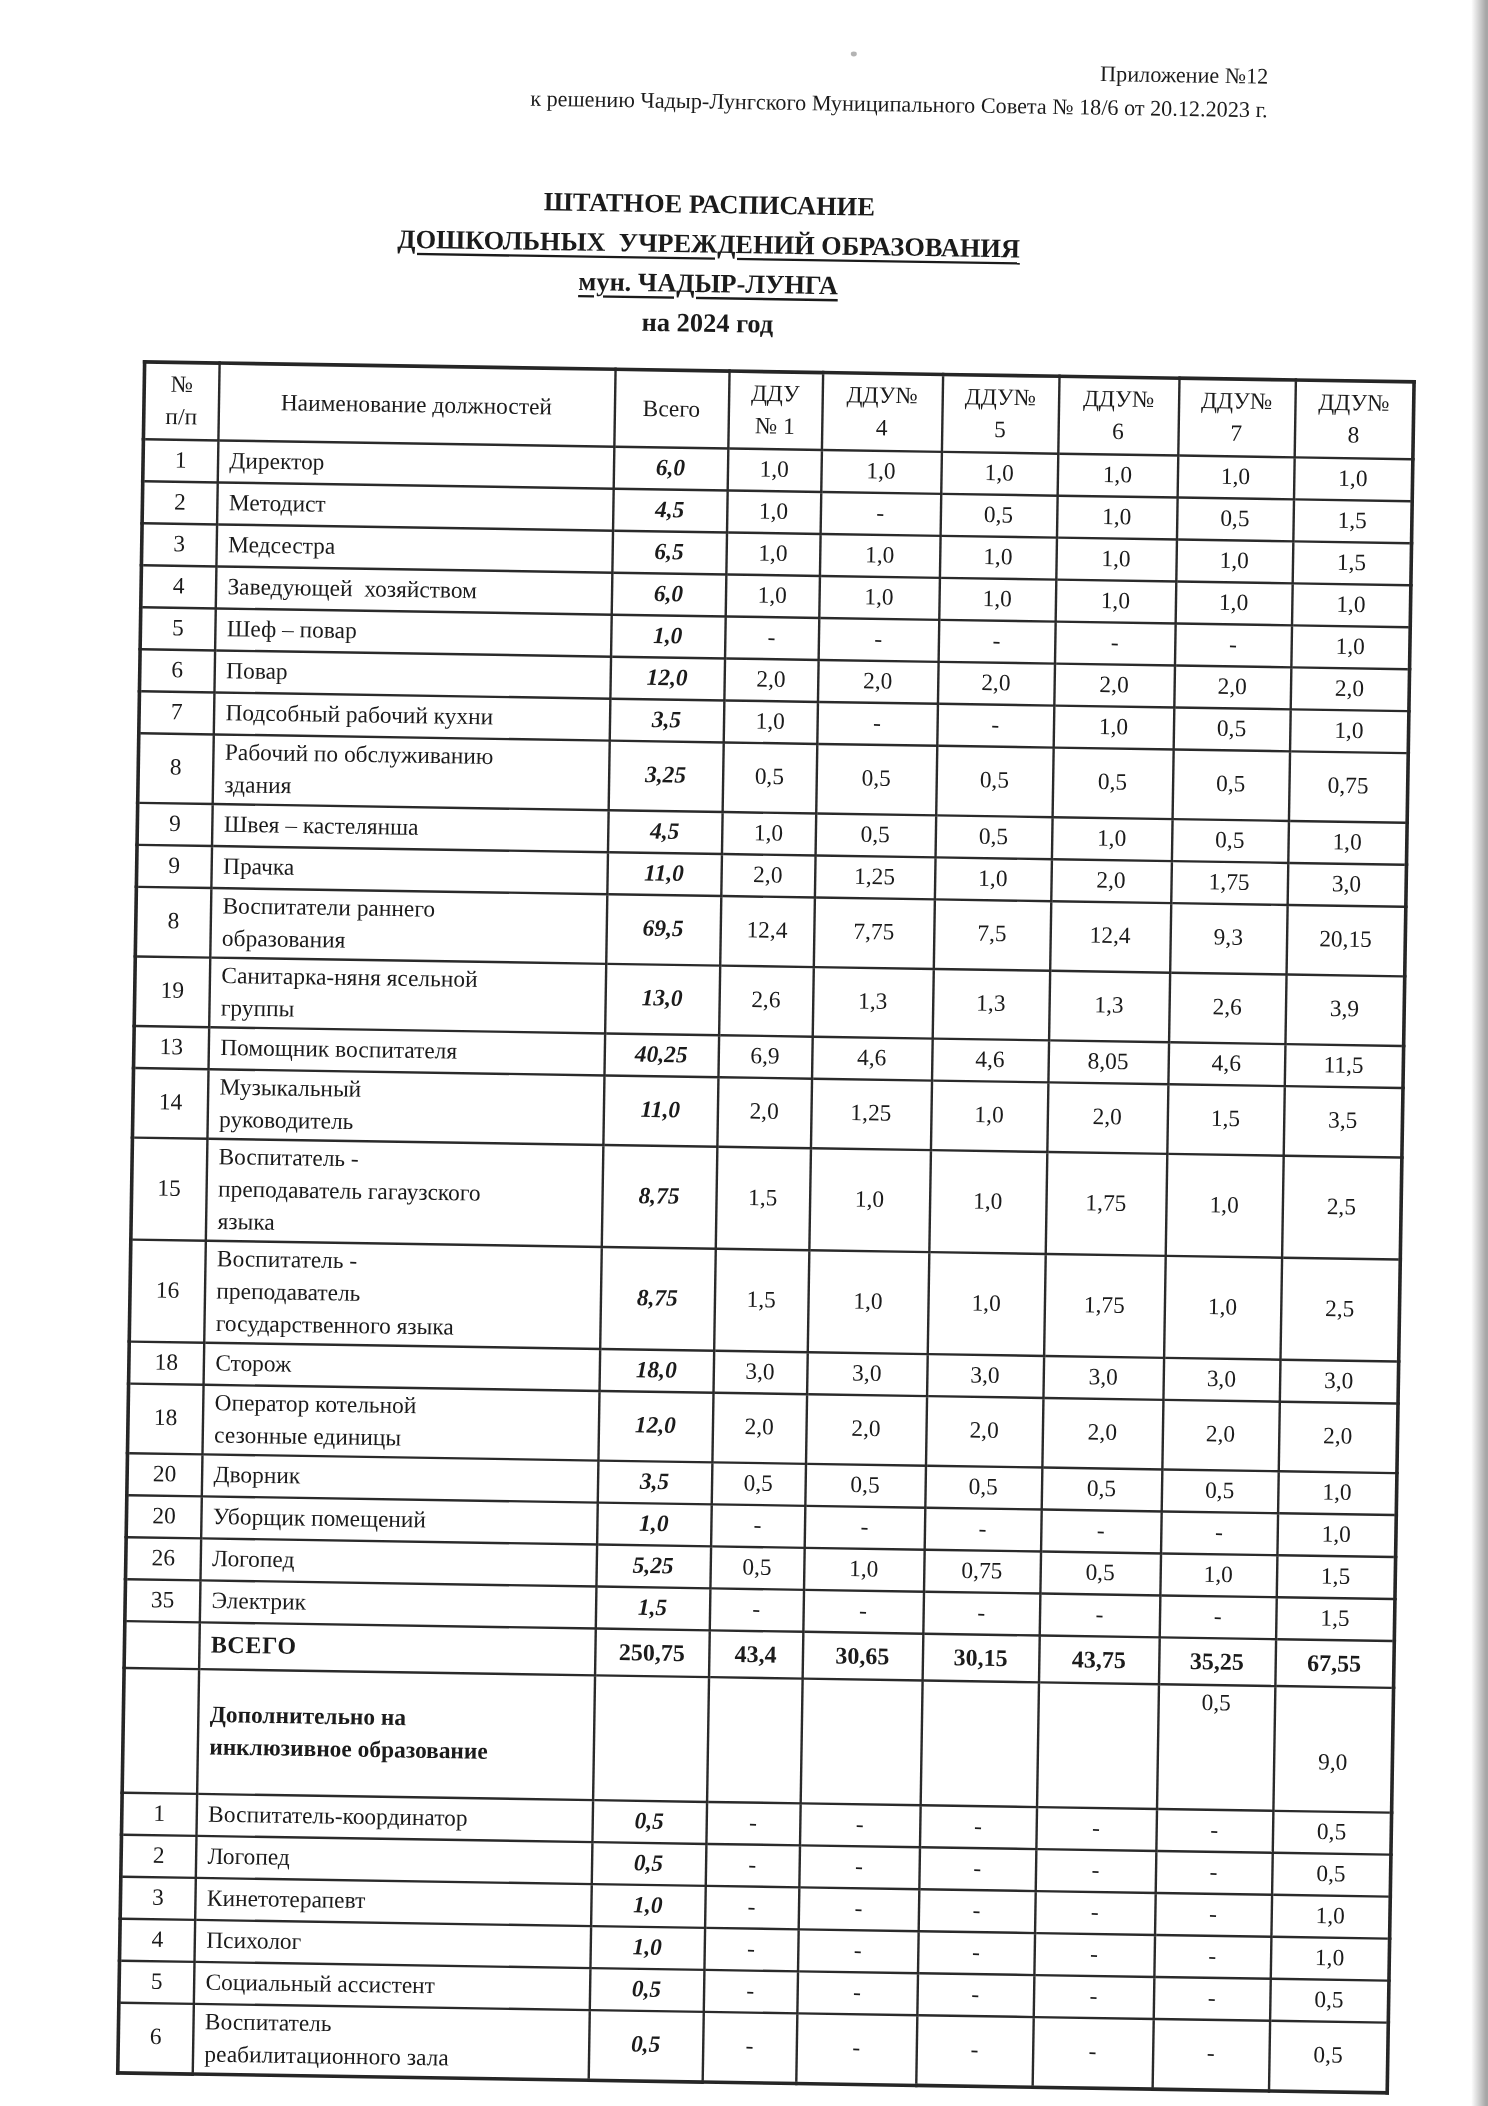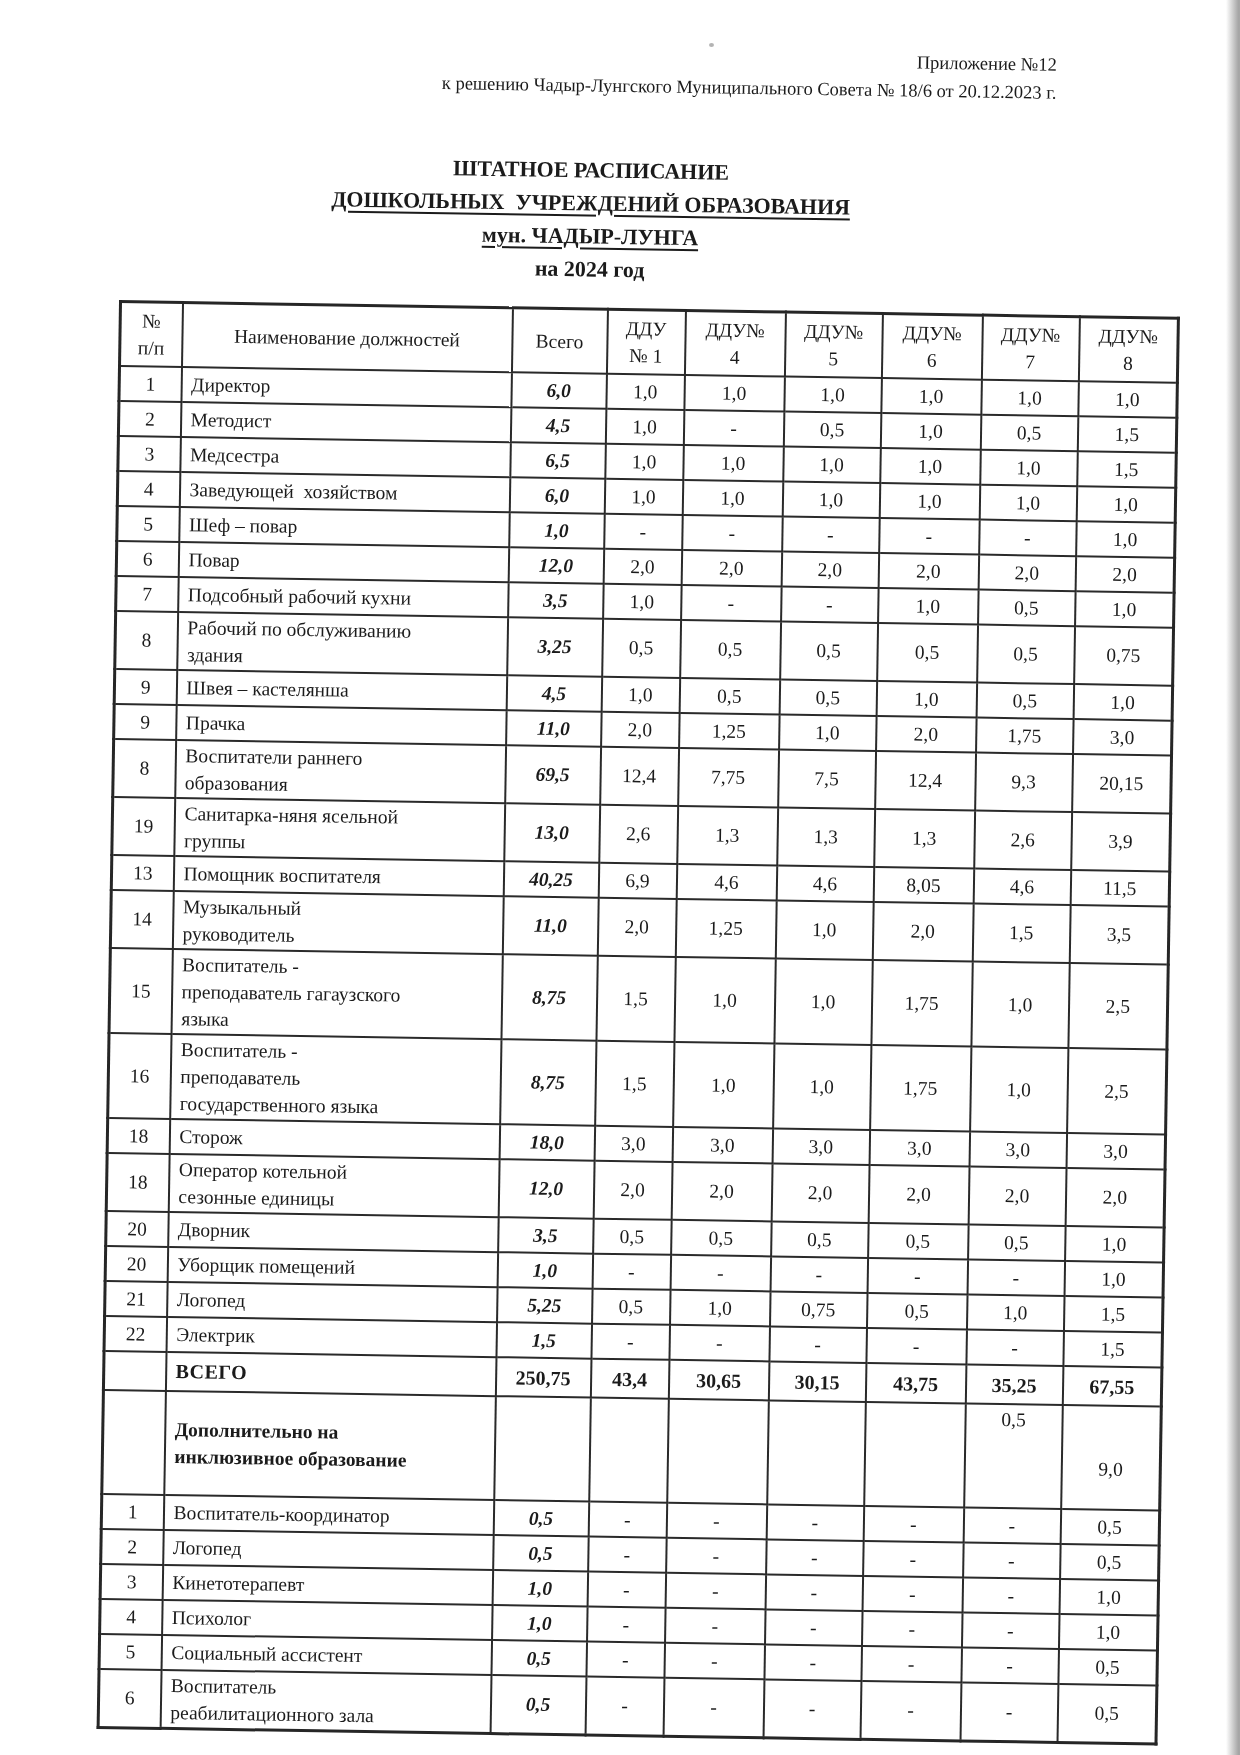--- a/index.html
+++ b/index.html
@@ -310,32 +310,32 @@
           <td class="c-name">Уборщик помещений</td>
           <td class="c-total">1,0</td>
           <td class="c-val">-</td>
           <td class="c-val">-</td>
           <td class="c-val">-</td>
           <td class="c-val">-</td>
           <td class="c-val">-</td>
           <td class="c-val">1,0</td>
         </tr>
         <tr>
-          <td class="c-num">21</td>
+          <td class="c-num">26</td>
           <td class="c-name">Логопед</td>
           <td class="c-total">5,25</td>
           <td class="c-val">0,5</td>
           <td class="c-val">1,0</td>
           <td class="c-val">0,75</td>
           <td class="c-val">0,5</td>
           <td class="c-val">1,0</td>
           <td class="c-val">1,5</td>
         </tr>
         <tr>
-          <td class="c-num">22</td>
+          <td class="c-num">35</td>
           <td class="c-name">Электрик</td>
           <td class="c-total">1,5</td>
           <td class="c-val">-</td>
           <td class="c-val">-</td>
           <td class="c-val">-</td>
           <td class="c-val">-</td>
           <td class="c-val">-</td>
           <td class="c-val">1,5</td>
         </tr>
         <tr class="r-total">

